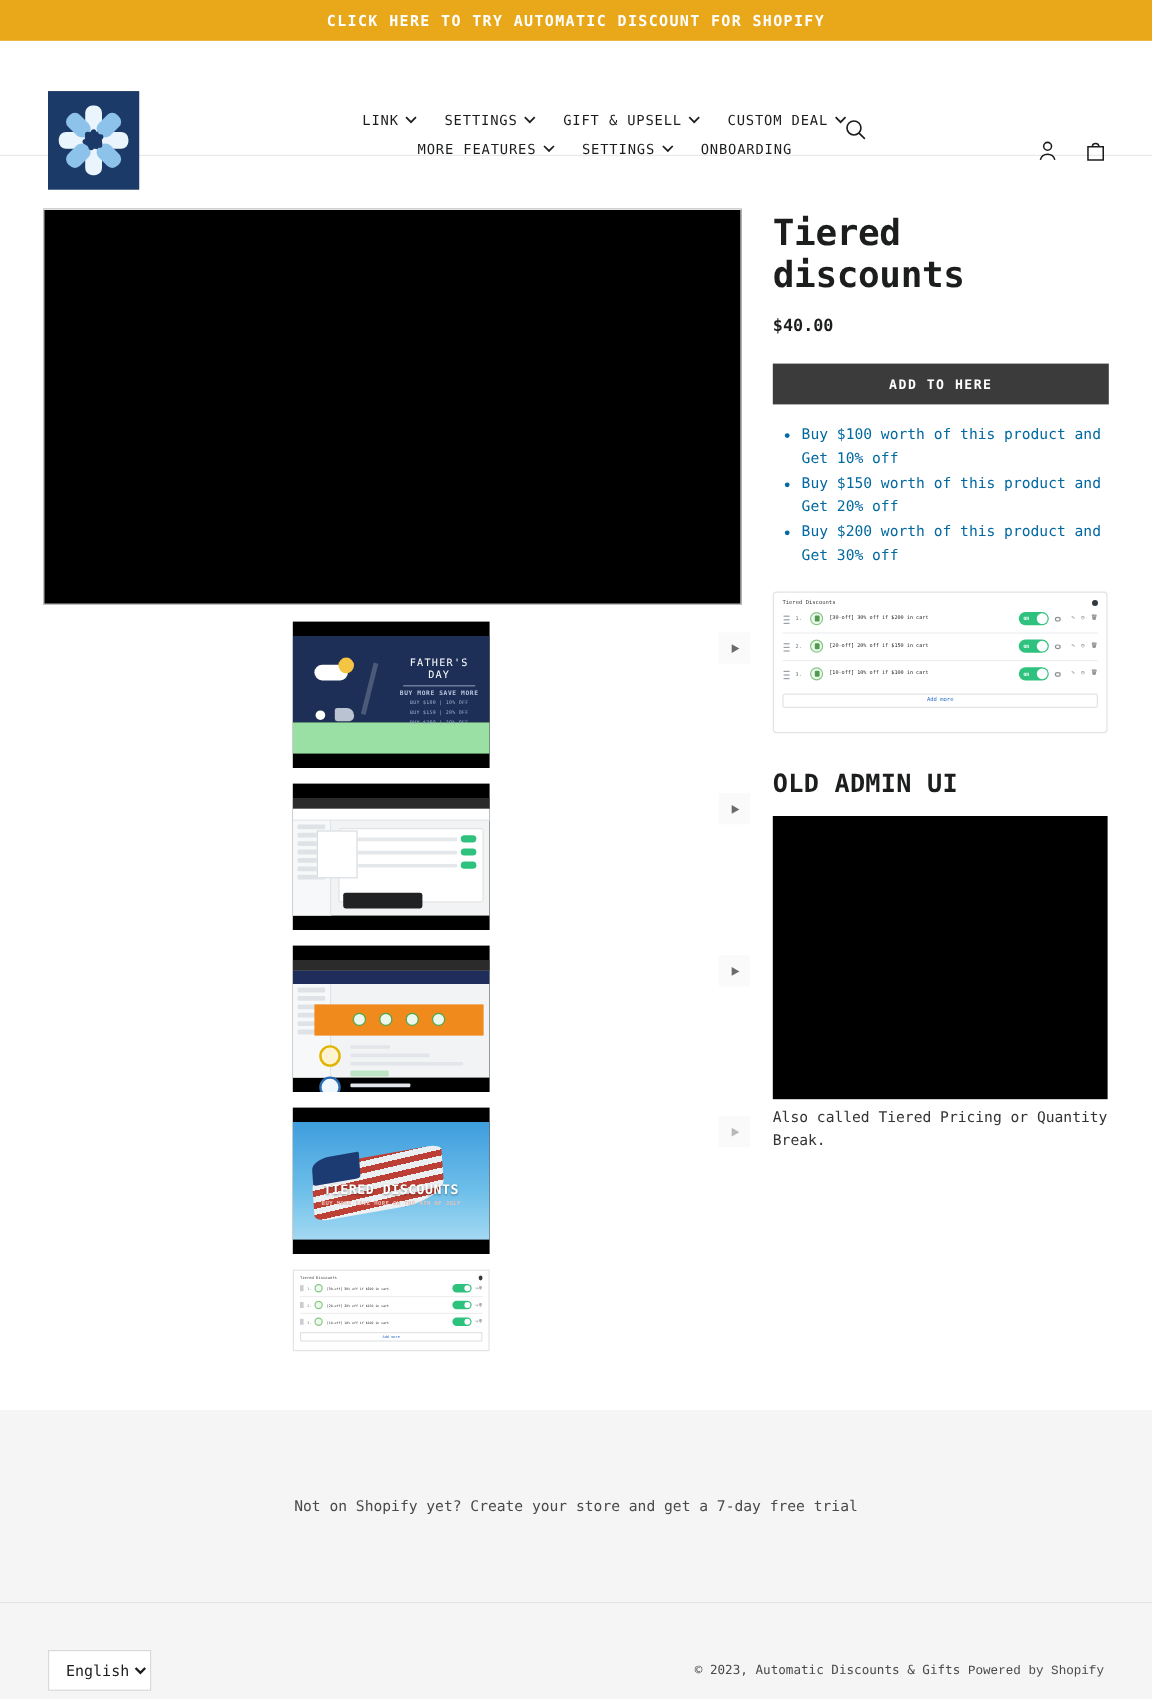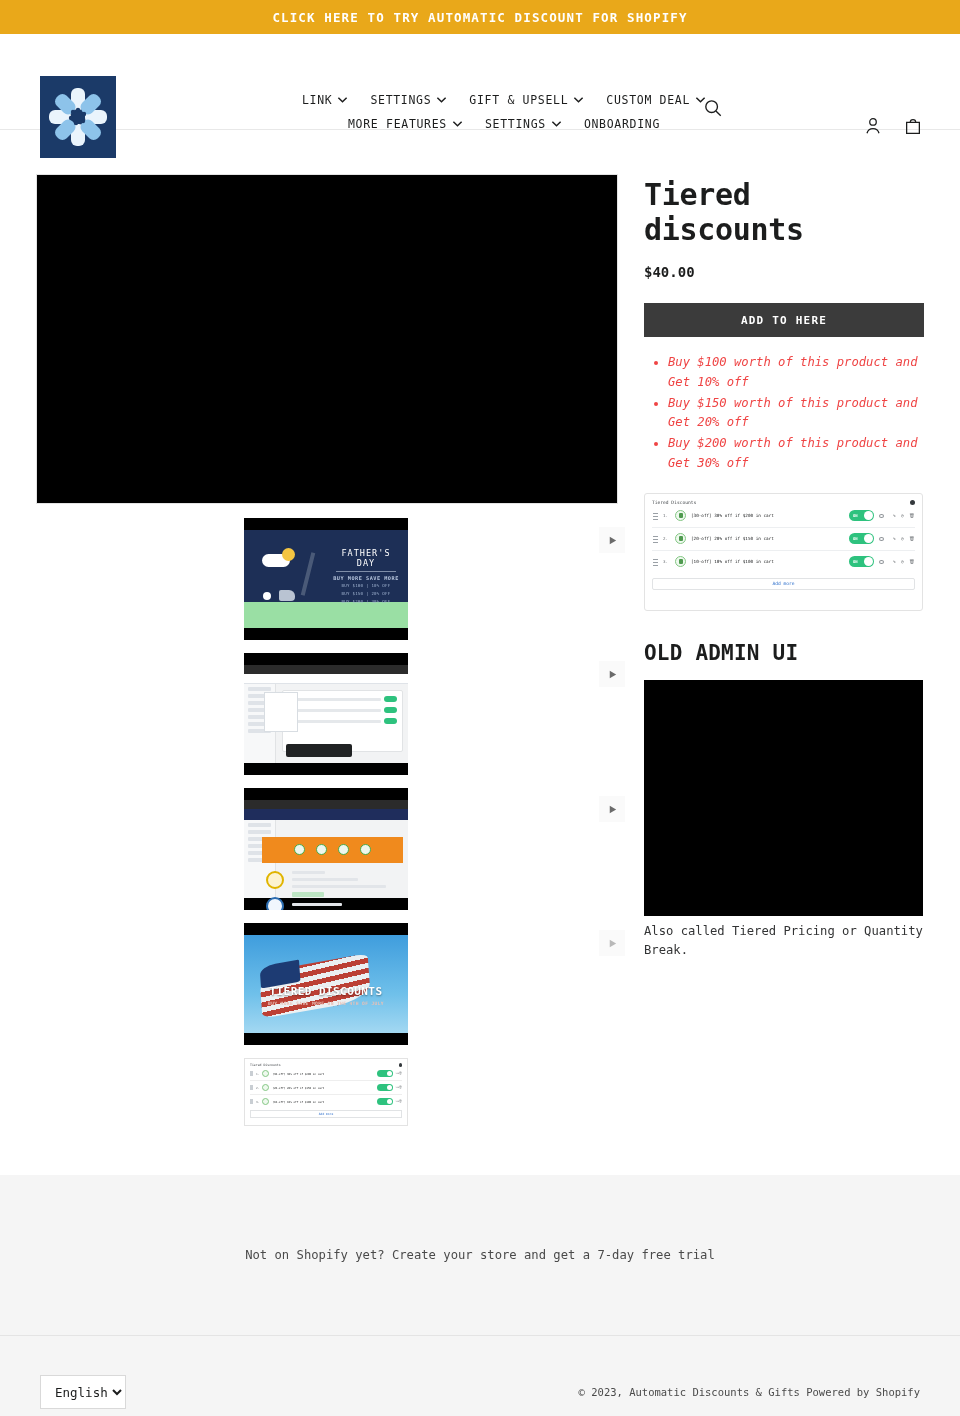--- a/index.html
+++ b/index.html
@@ -157,21 +157,21 @@
   .info-col { width: 280px; flex: 0 0 280px; padding-top: 4px; }
   .p-title { font-size: 30px; font-weight: 700; letter-spacing: -0.01em; line-height: 1.15; }
   .p-price { font-size: 14px; margin-top: 17px; font-weight: 700; }
   .atc {
     display:block; width: 100%; margin-top: 23px; height: 34px;
     background:#3b3b3b; color:#fff; border:none; cursor:pointer;
     font-family: inherit; font-size: 11px; font-weight:700; letter-spacing: 0.11em;
   }
   .sec-h { font-size: 21px; font-weight: 700; letter-spacing: 0.01em; margin-top: 14px; }
   .bullets { margin-top: 16px; padding-left: 24px; }
-  .bullets li { font-size: 12.2px; line-height: 1.62; color: #ef4444; margin-bottom: 1px; font-style: italic; }
+  .bullets li { font-size: 12.2px; line-height: 1.62; color: #0369a1; margin-bottom: 1px; }
 
   
   .admincard {
     width: 279px; height: 118px; margin-top: 19px;
     background:#fff; border:1px solid #e3e3e3; border-radius: 3px;
     padding: 6px 7px; position: relative;
   }
   .ac-head { display:flex; align-items:center; justify-content:space-between; }
   .ac-title { font-size:4.6px; color:#43474b; }
   .ac-gear { width:5px; height:5px; border-radius:50%; background:#34393d; }
@@ -206,21 +206,21 @@
   .footer-top { height: 160px; display:flex; align-items:center; justify-content:center; }
   .footer-top a { font-size: 12.2px; color:#4a4a4a; text-decoration:none; }
   .footer-div { height:1px; background:#e4e4e4; }
   .footer-bot { height: 112px; display:flex; align-items:center; justify-content:space-between;
                 padding: 0 40px; }
   .lang {
     width: 86px; height: 34px; background:#fff; border:1px solid #d9d9d9;
     font-family: inherit; font-size: 12.5px; color:#1c1d1d; padding-left:10px; cursor:pointer;
   }
   .copy { font-size: 10.5px; color:#4a4a4a; }
-  .copy a { color:#4a4a4a; text-decoration:none; }
+  .copy a { color:#4a4a4a; text-decoration:none;font-family:Liberation Mono, monospace; }
 </style>
 </head>
 <body>
 
 <div class="announce">
   <a href="#">CLICK HERE TO TRY AUTOMATIC DISCOUNT FOR SHOPIFY</a>
 </div>
 
 <div class="header">
 

